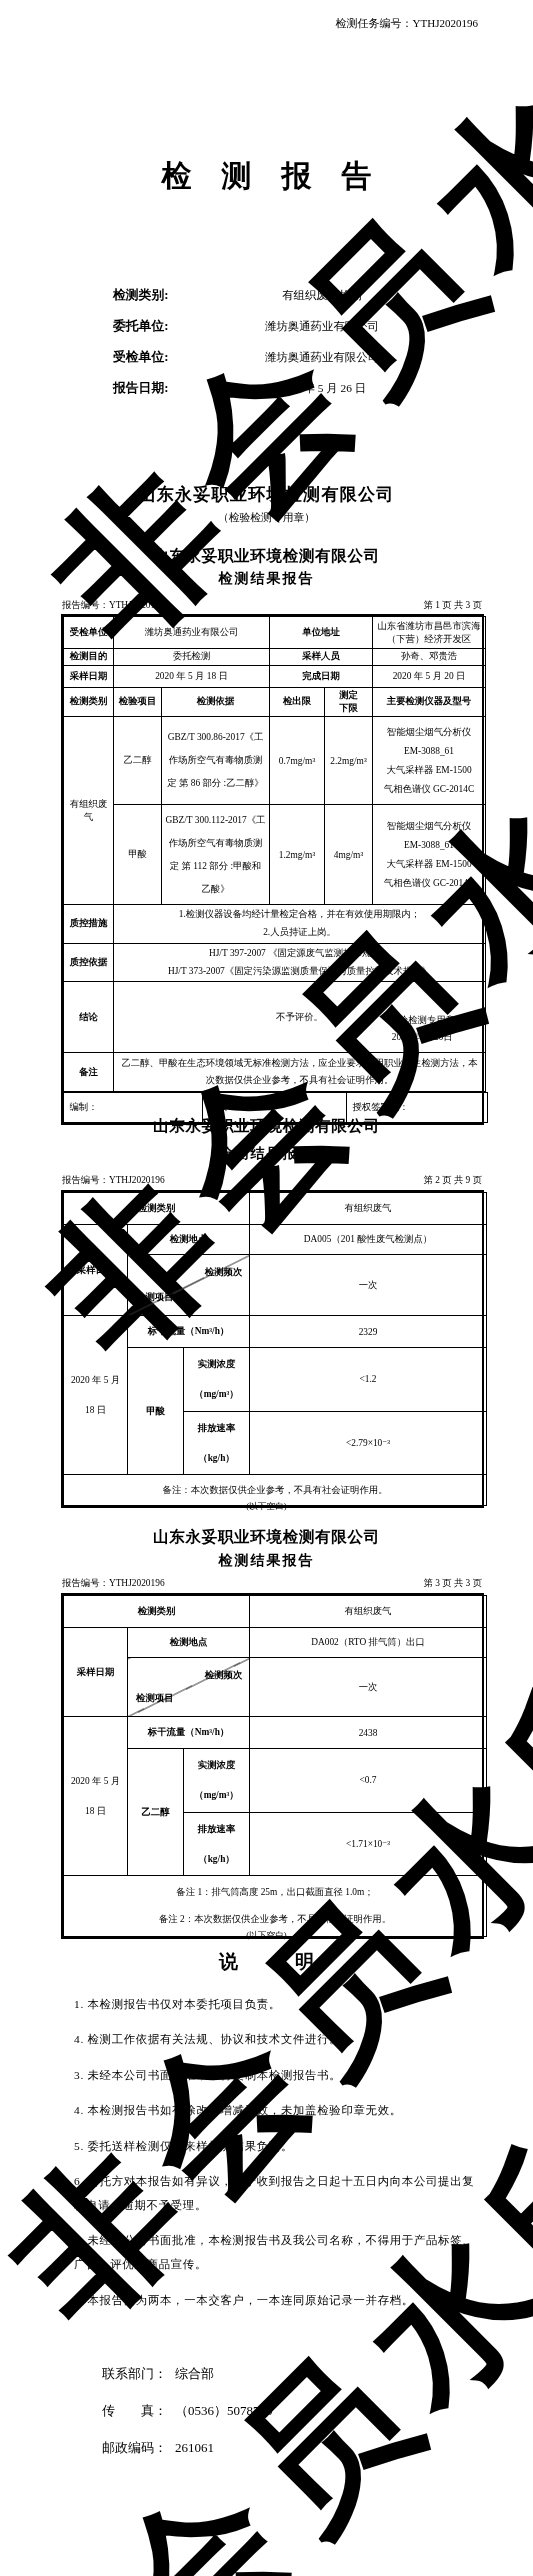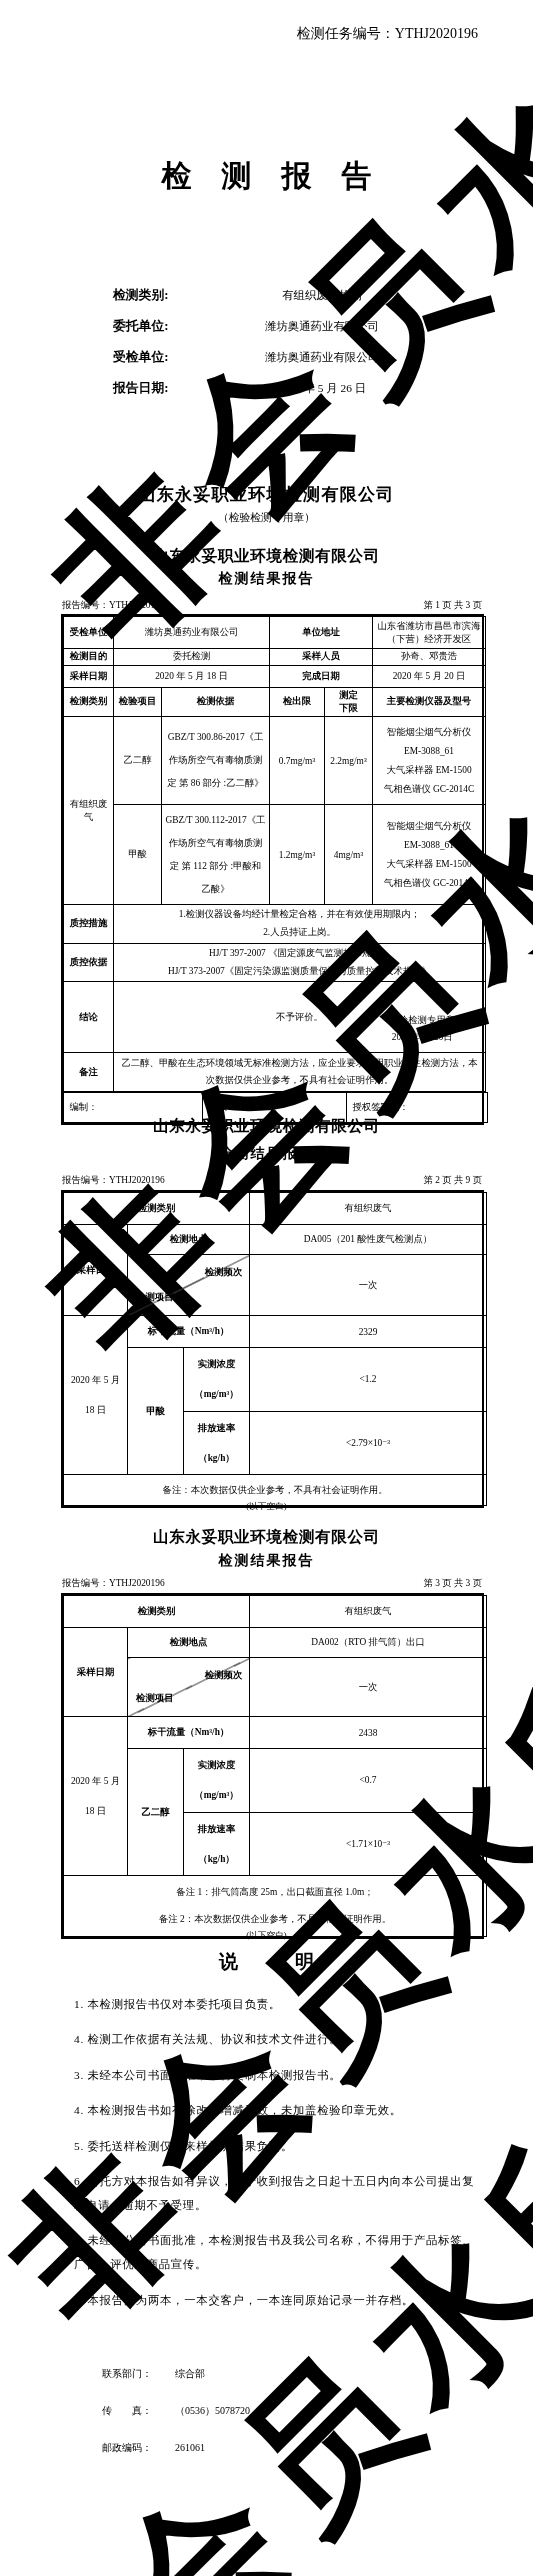--- a/index.html
+++ b/index.html
@@ -10,21 +10,21 @@
   }
   .wm {
     position:absolute; width:874px; text-align:center; white-space:nowrap;
     font-size:158px; font-weight:bold; letter-spacing:19px; line-height:188px;
     transform:rotate(-45deg); z-index:0; user-select:none;
   }
   .content { position:absolute; left:0; top:0; width:533px; height:2576px; z-index:1; }
   .abs { position:absolute; }
   .center { left:0; width:533px; text-align:center; }
 
-  .task-no { top:25px; right:55px; font-size:14px; }
+  .task-no { top:16px; right:55px; font-size:11px; }
 
   .cover-title { top:156px; font-size:30px; font-weight:bold; }
   .cover-fields { top:280px; left:113px; width:317px; }
   .cover-field { display:flex; height:31px; align-items:center; }
   .cf-label { width:101px; font-size:12.8px; font-weight:bold; }
   .cf-value { flex:1; text-align:center; font-size:11.4px; }
   .cover-company { top:483px; font-size:17px; font-weight:bold; letter-spacing:1.3px; }
   .cover-seal { top:511px; font-size:10.8px; }
 
   .page-company { font-size:15.5px; font-weight:bold; letter-spacing:0.7px; }
@@ -54,21 +54,21 @@
   .diag-top { position:absolute; top:10.8px; right:6.7px; font-weight:bold; }
   .diag-bottom { position:absolute; bottom:10.8px; left:8px; font-weight:bold; }
 
   .blank-note { font-size:8.7px; }
 
   .notes-title { top:1949px; font-size:19px; font-weight:bold; }
   .notes-list { top:1992px; left:74px; width:409px; }
   .note-item { font-size:11.4px; line-height:24px; margin-bottom:11.4px; letter-spacing:0.7px; }
 
   .contact { top:2366px; left:102px; width:383px; }
-  .contact-line { display:flex; font-size:10px; line-height:15px; margin-bottom:22px; }
+  .contact-line { display:flex; font-size:13px; line-height:15px; margin-bottom:22px; }
   .ct-label { width:73px; white-space:pre; }
 </style>
 </head>
 <body>
 
 <div class="page">
 
   <div class="wm" style="left:-44px;  top:209px;">非会员水印</div>
   <div class="wm" style="left:-50px;  top:921px;">非会员水印</div>
   <div class="wm" style="left:-87px; top:1890px;">非会员水印</div>

